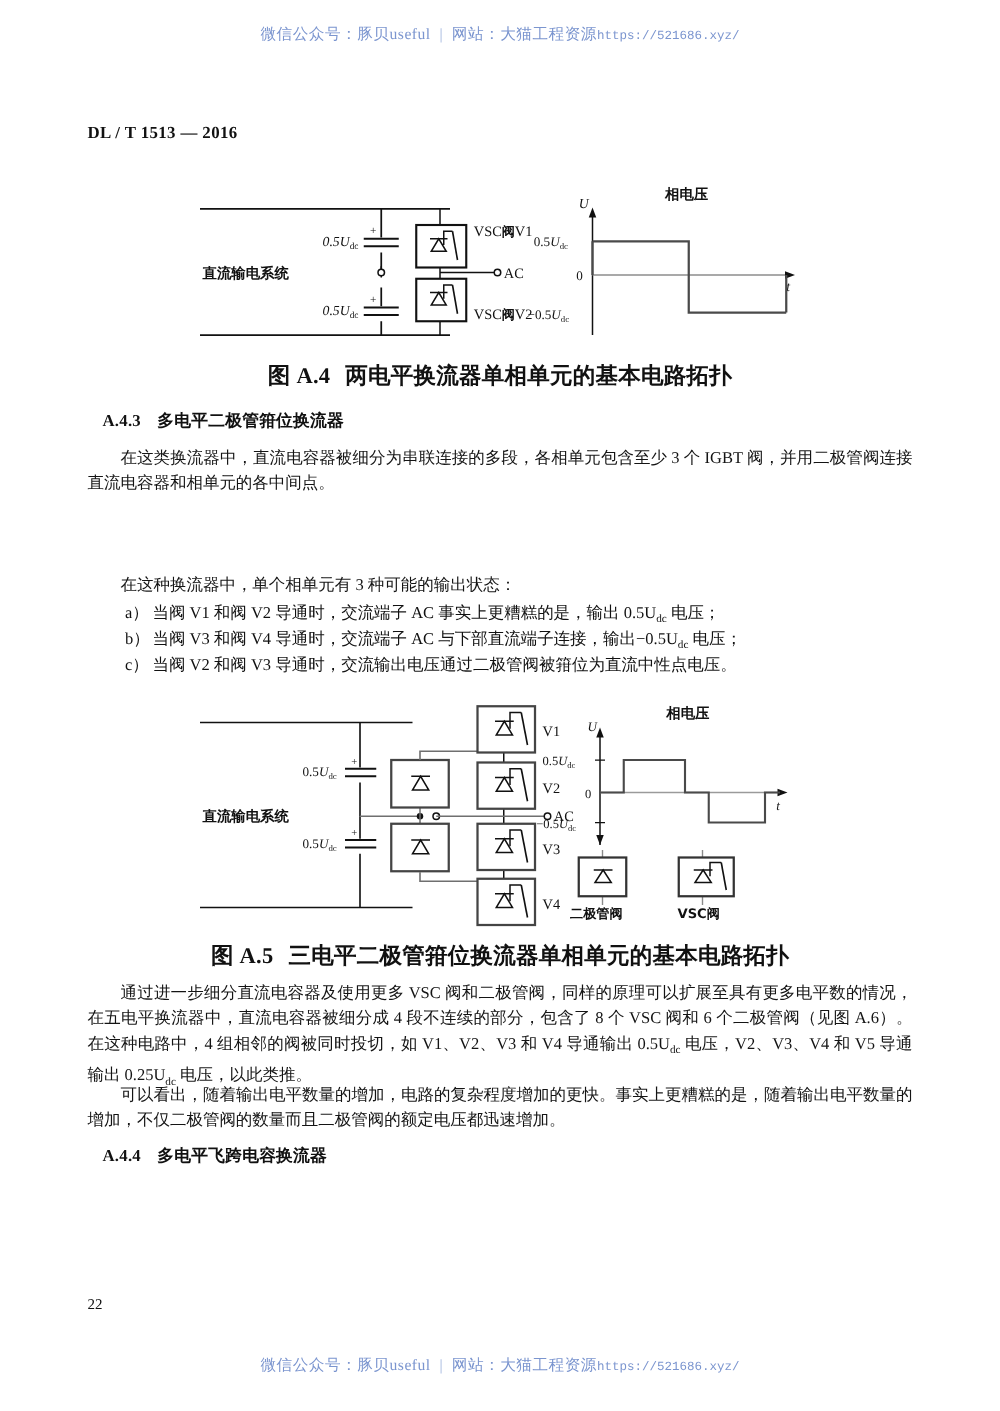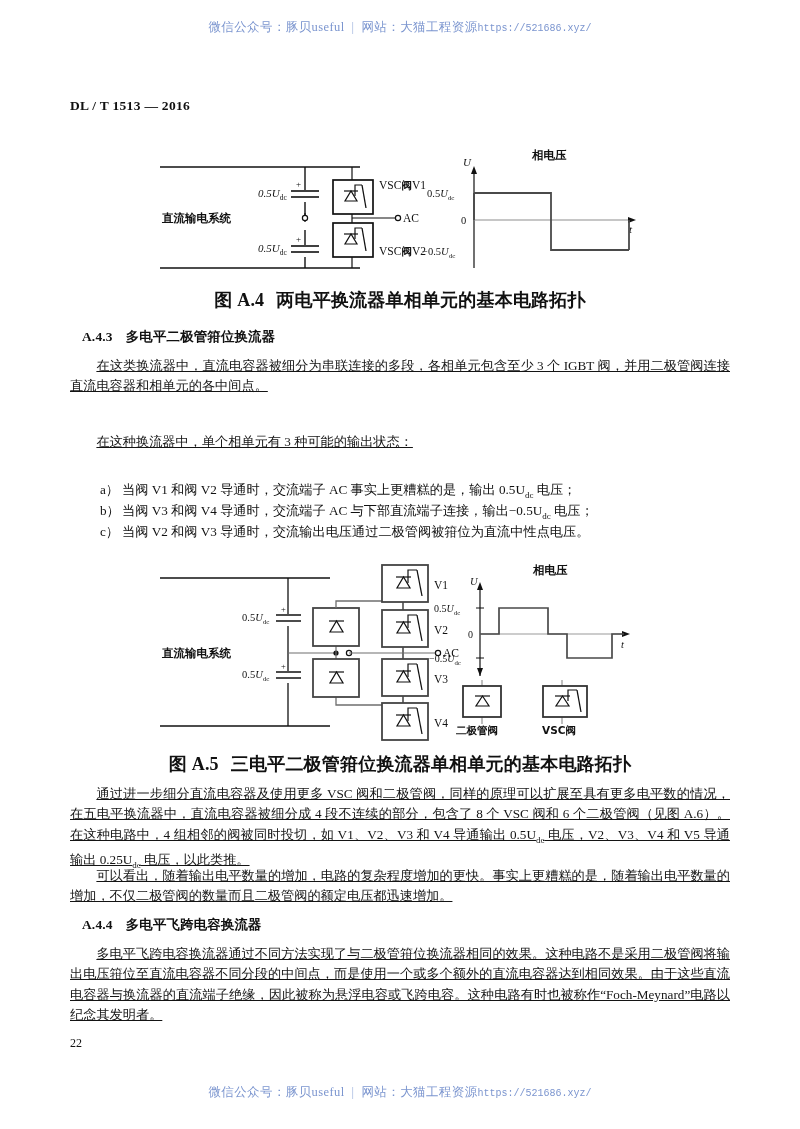--- a/index.html
+++ b/index.html
@@ -64,21 +64,21 @@
     color: #141414;
   }
   .heading {
     position: absolute;
     left: 82px;
     font-size: 13.4px;
     font-weight: bold;
     letter-spacing: .2px;
   }
   .heading .num { margin-right: 13px; }
-  .indent { text-indent: 2em; text-decoration: underline; }
+  .indent { text-indent: 2em; }
 
   .list-row {
     position: absolute;
     left: 70px;
     width: 660px;
     font-size: 13.2px;
     line-height: 20.4px;
     display: flex;
   }
   .list-row .lbl { width: 52px; flex: 0 0 52px; padding-left: 30px; box-sizing: border-box; }
@@ -187,21 +187,21 @@
     <span class="fnum">图 A.4</span><span>两电平换流器单相单元的基本电路拓扑</span>
   </div>
 
   <div class="heading" style="top:328px;">
     <span class="num">A.4.3</span><span>多电平二极管箝位换流器</span>
   </div>
 
   <div class="txt indent" style="top:356px;">在这类换流器中，直流电容器被细分为串联连接的多段，各相单元包含至少 3 个 IGBT 阀，并用二极管阀连接直流电容器和相单元的各中间点。</div>
 
 
-  <div class="txt indent" style="top:432px;">在这种换流器中，单个相单元有 3 种可能的输出状态：</div>
+  <div class="txt indent" style="top:458px;">在这种换流器中，单个相单元有 3 种可能的输出状态：</div>
 
   <div class="list-row" style="top:480px;">
     <span class="lbl">a）</span>
     <span class="bdy"><span>当阀 V1 和阀 V2 导通时，交流端子 AC 事实上更糟糕的是，输出 0.5U</span><sub>dc</sub><span> 电压；</span></span>
   </div>
   <div class="list-row" style="top:501px;">
     <span class="lbl">b）</span>
     <span class="bdy"><span>当阀 V3 和阀 V4 导通时，交流端子 AC 与下部直流端子连接，输出−0.5U</span><sub>dc</sub><span> 电压；</span></span>
   </div>
   <div class="list-row" style="top:522px;">
@@ -326,21 +326,20 @@
   </div>
 
   <div class="txt indent" style="top:784px;"><span>通过进一步细分直流电容器及使用更多 VSC 阀和二极管阀，同样的原理可以扩展至具有更多电平数的情况，在五电平换流器中，直流电容器被细分成 4 段不连续的部分，包含了 8 个 VSC 阀和 6 个二极管阀（见图 A.6）。在这种电路中，4 组相邻的阀被同时投切，如 V1、V2、V3 和 V4 导通输出 0.5U</span><sub>dc</sub><span> 电压，V2、V3、V4 和 V5 导通输出 0.25U</span><sub>dc</sub><span> 电压，以此类推。</span></div>
 
   <div class="txt indent" style="top:866px;">可以看出，随着输出电平数量的增加，电路的复杂程度增加的更快。事实上更糟糕的是，随着输出电平数量的增加，不仅二极管阀的数量而且二极管阀的额定电压都迅速增加。</div>
 
   <div class="heading" style="top:916px;">
     <span class="num">A.4.4</span><span>多电平飞跨电容换流器</span>
   </div>
 
-  <div class="txt indent" style="top:944px;">多电平飞跨电容换流器通过不同方法实现了与二极管箝位换流器相同的效果。这种电路不是采用二极管阀将输出电压箝位至直流电容器不同分段的中间点，而是使用一个或多个额外的直流电容器达到相同效果。由于这些直流电容器与换流器的直流端子绝缘，因此被称为悬浮电容或飞跨电容。这种电路有时也被称作“Foch-Meynard”电路以纪念其发明者。</div>
 
   <div id="page-number">22</div>
 
   <div class="wm" id="wm-bottom">
     <span>微信公众号：</span><span>豚贝useful</span><span class="sep">|</span><span>网站：</span><span>大猫工程资源</span><span class="url">https://521686.xyz/</span>
   </div>
 
 </div>
 
 </body></html>

